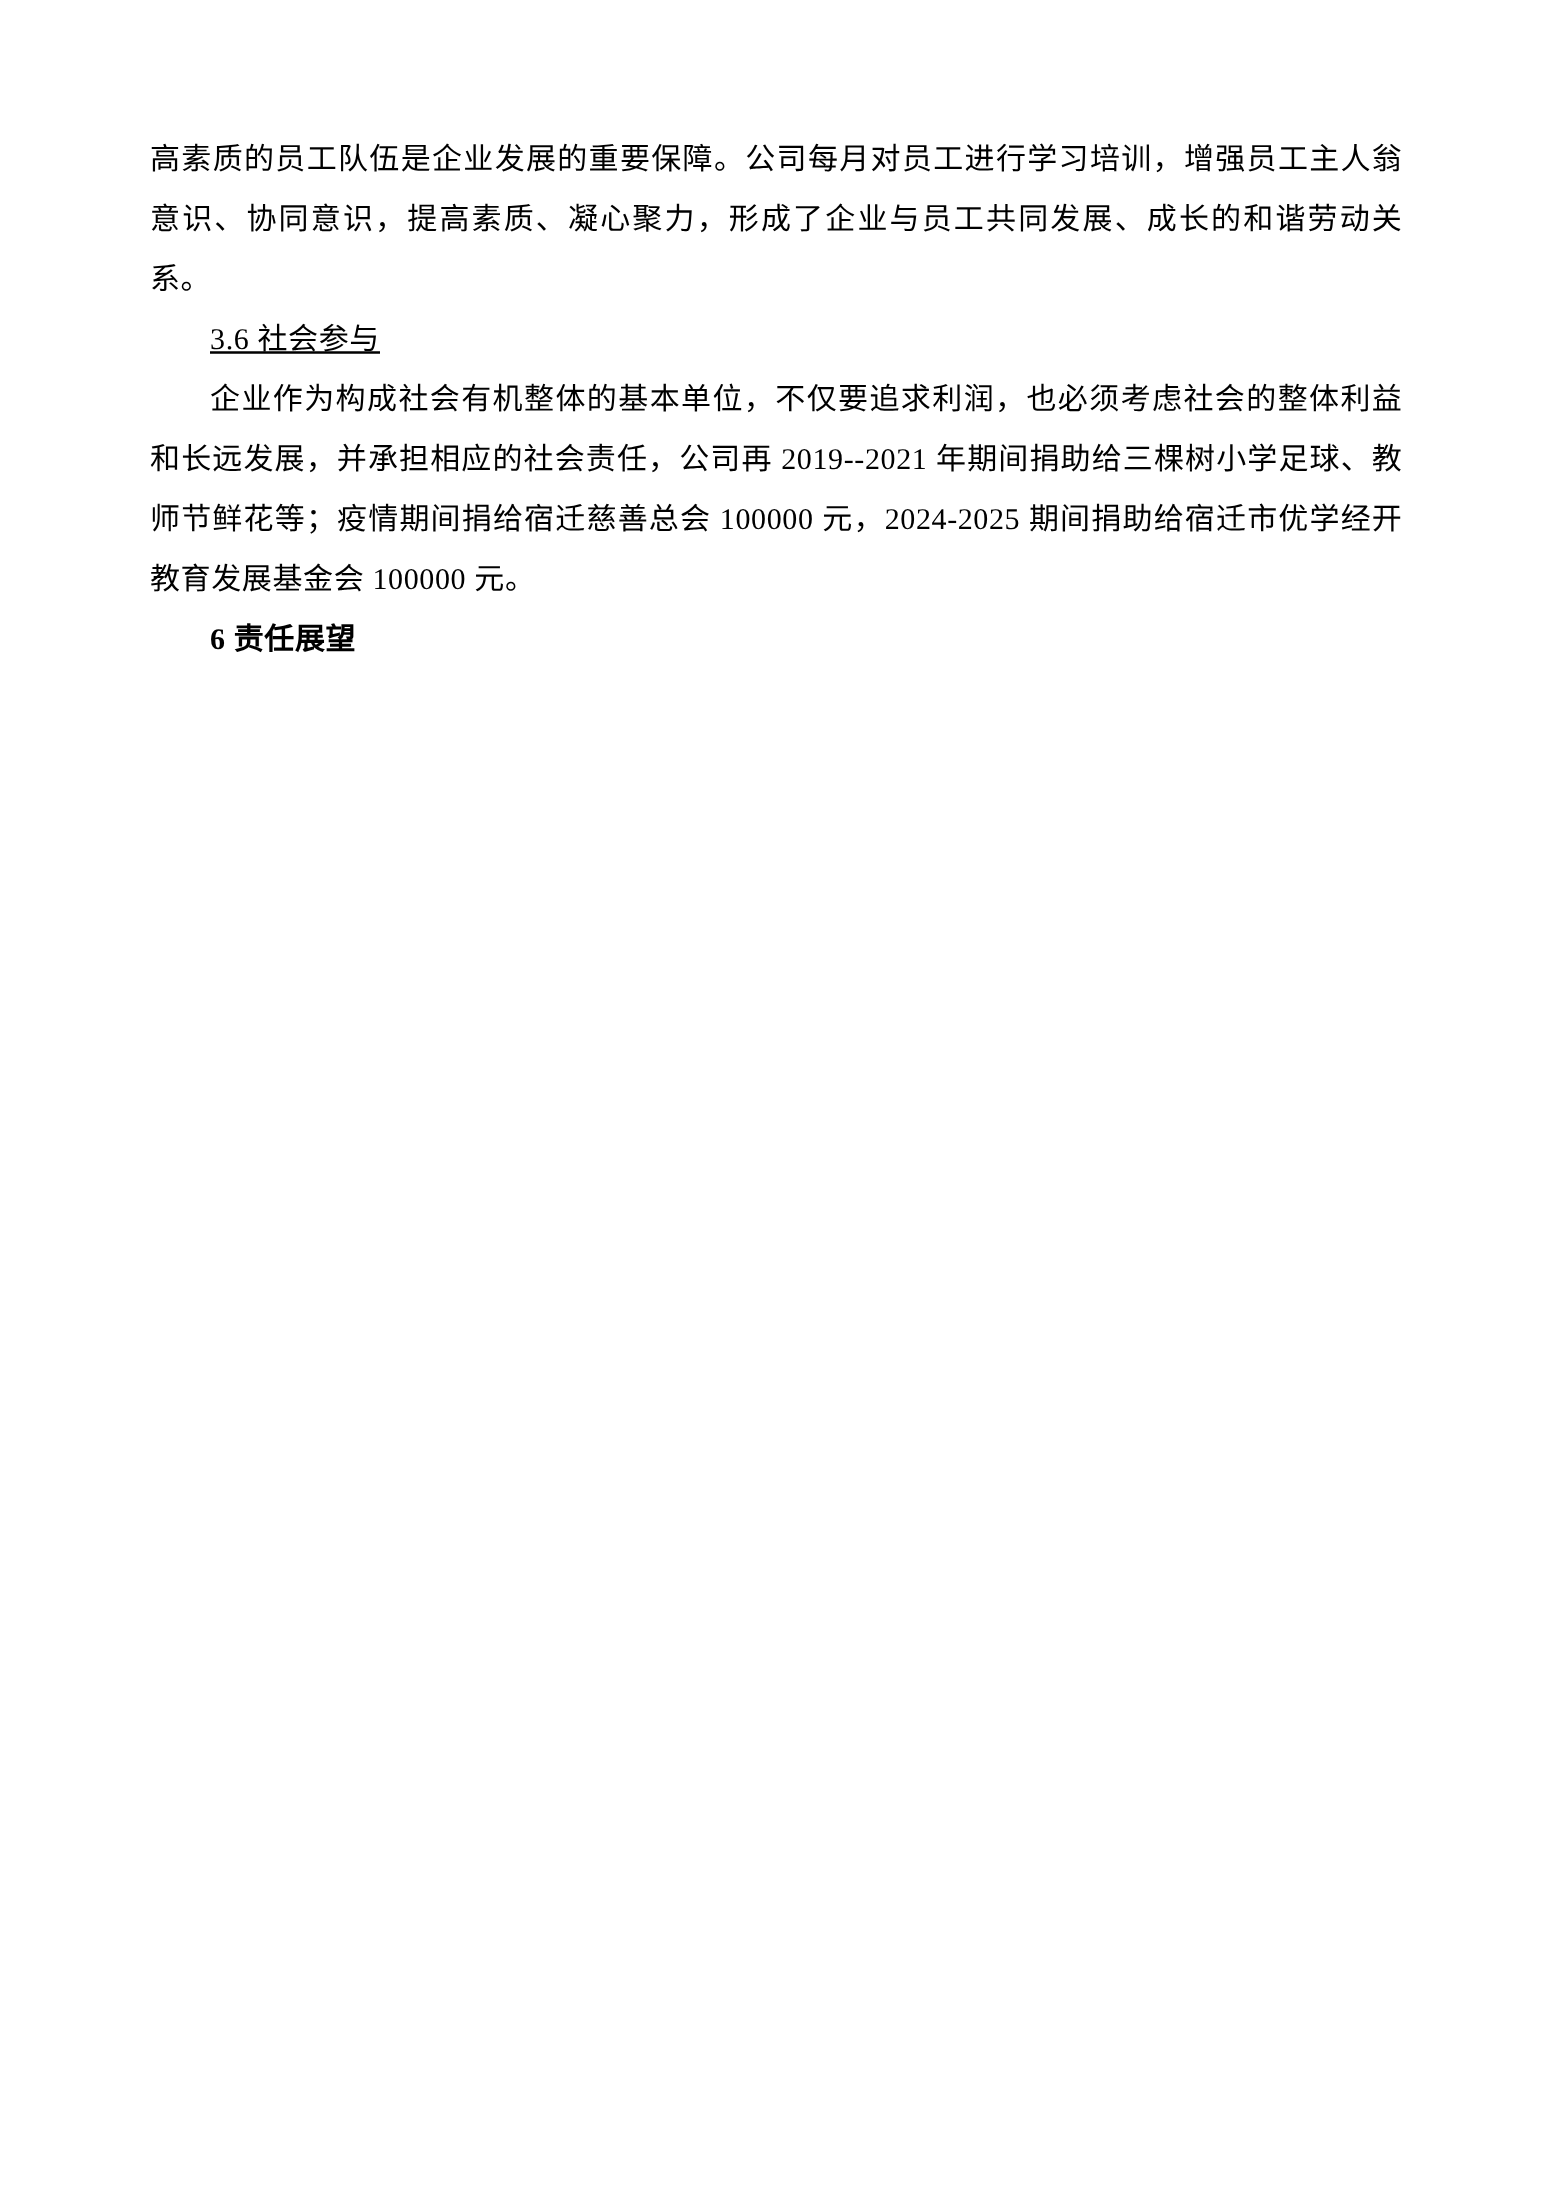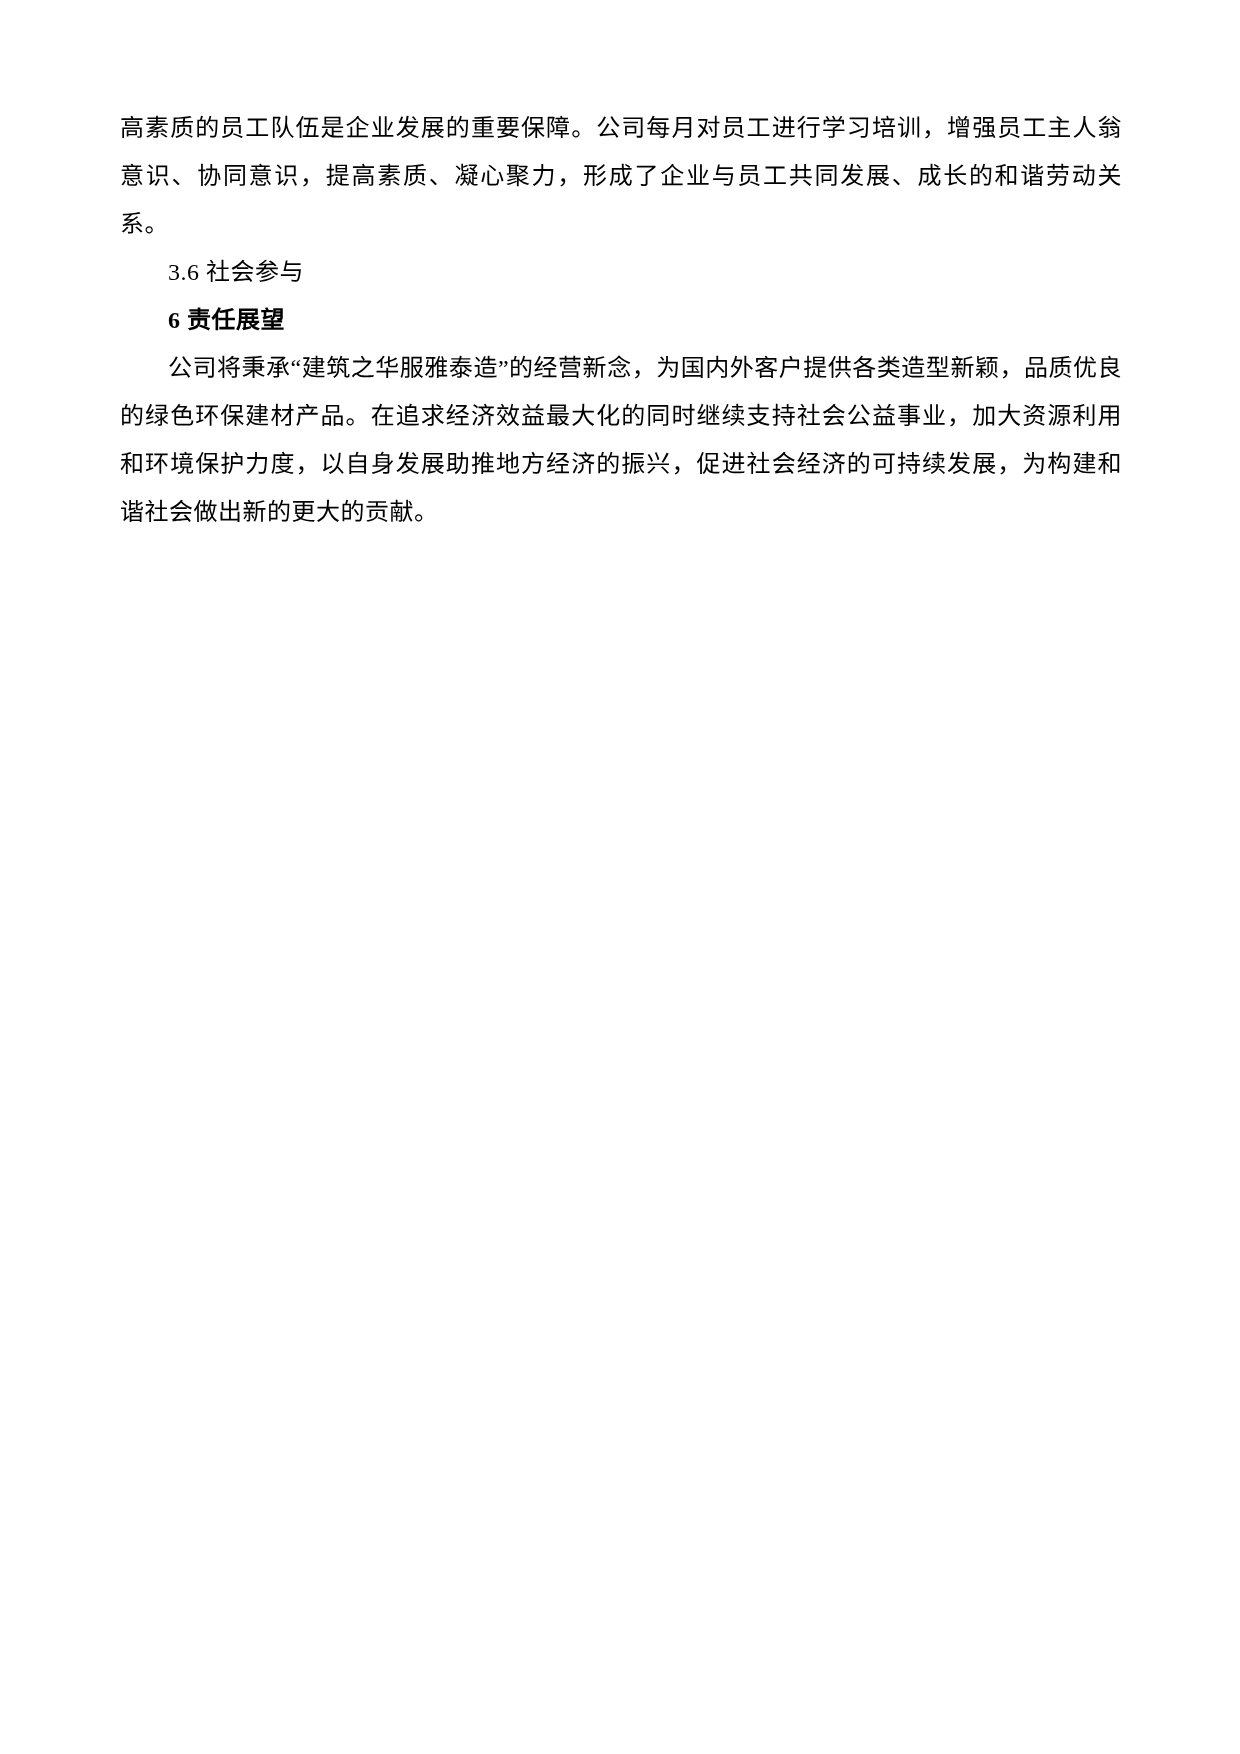--- a/index.html
+++ b/index.html
@@ -40,34 +40,35 @@
     text-indent: 0;
   }
   
   .para-indent {
     text-indent: 2em;
   }
   
   .heading-sub {
     font-weight: normal;
     text-indent: 2em;
+    text-decoration: underline;
   }
   
   .heading-bold {
     font-weight: bold;
     text-indent: 2em;
   }
 </style>
 </head>
 <body>
 
 <div class="page">
 
   <p class="para-continuation">高素质的员工队伍是企业发展的重要保障。公司每月对员工进行学习培训，增强员工主人翁意识、协同意识，提高素质、凝心聚力，形成了企业与员工共同发展、成长的和谐劳动关系。</p>
 
   <h3 class="heading-sub">3.6 社会参与</h3>
 
+  <p class="para-indent">企业作为构成社会有机整体的基本单位，不仅要追求利润，也必须考虑社会的整体利益和长远发展，并承担相应的社会责任，公司再 2019--2021 年期间捐助给三棵树小学足球、教师节鲜花等；疫情期间捐给宿迁慈善总会 100000 元，2024-2025 期间捐助给宿迁市优学经开教育发展基金会 100000 元。</p>
 
   <h2 class="heading-bold">6 责任展望</h2>
 
-  <p class="para-indent">公司将秉承“建筑之华服雅泰造”的经营新念，为国内外客户提供各类造型新颖，品质优良的绿色环保建材产品。在追求经济效益最大化的同时继续支持社会公益事业，加大资源利用和环境保护力度，以自身发展助推地方经济的振兴，促进社会经济的可持续发展，为构建和谐社会做出新的更大的贡献。</p>
 
 </div>
 
 </body></html>

